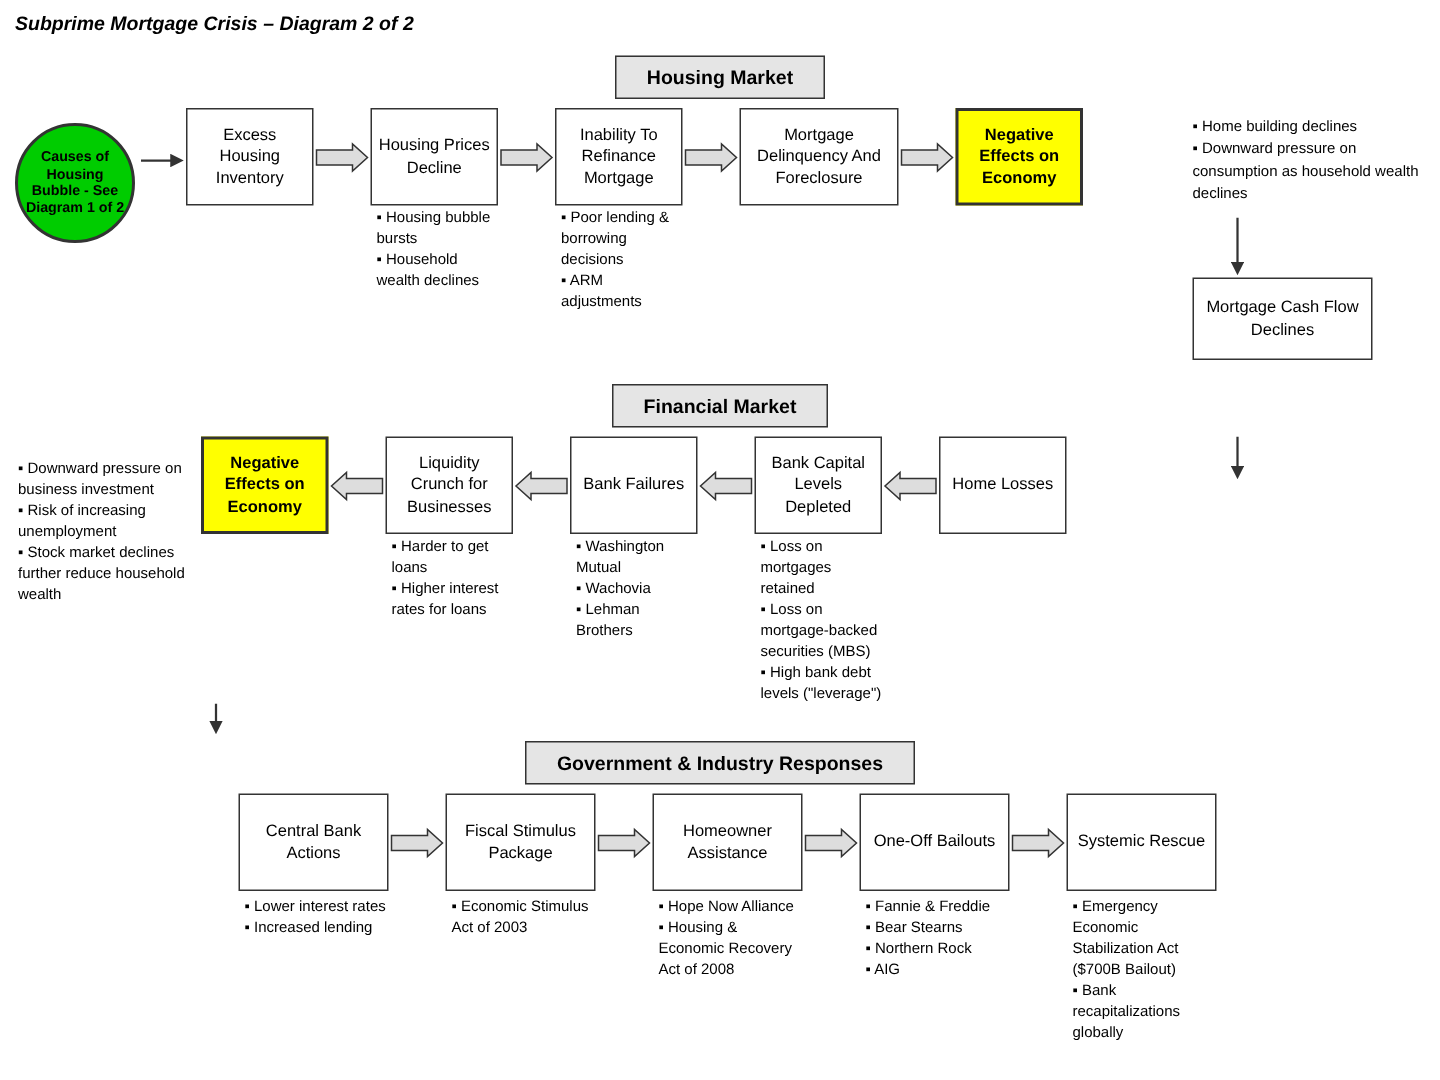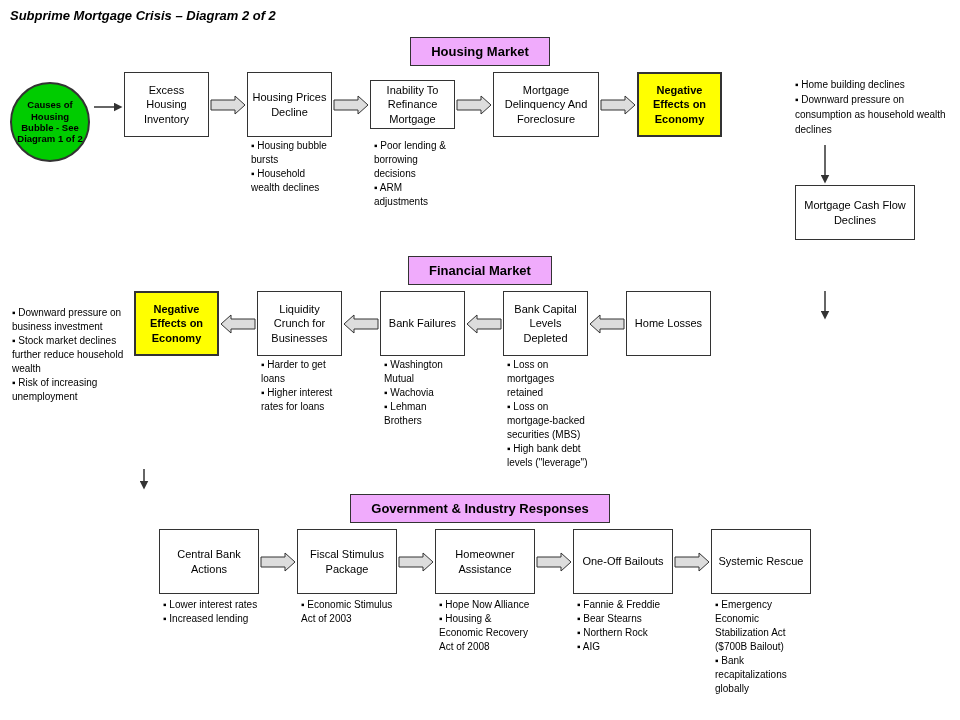--- a/index.html
+++ b/index.html
@@ -19,21 +19,21 @@
       padding: 8px 10px;
     }
     .diagram-container {
       position: relative;
       width: 960px;
       padding: 0 10px;
     }
     
     .section-header {
       display: inline-block;
-      background: #f0abfc;
+      background: #e5e5e5;
       color: #000;
       font-weight: bold;
       font-size: 13px;
       padding: 6px 20px;
       border: 1px solid #333;
       text-align: center;
     }
     .section-header-row {
       text-align: center;
       margin: 6px 0;
@@ -138,21 +138,21 @@
         </svg>
 
         <div class="box" style="width:85px;height:65px;padding:4px;">
           <span>Housing Prices Decline</span>
         </div>
 
         <svg width="38" height="30" style="flex-shrink:0;">
           <polygon points="2,10 26,10 26,6 36,15 26,24 26,20 2,20" fill="#ddd" stroke="#333" stroke-width="1"></polygon>
         </svg>
 
-        <div class="box" style="width:85px;height:49px;padding:4px;">
+        <div class="box" style="width:85px;height:65px;padding:4px;">
           <span>Inability To Refinance Mortgage</span>
         </div>
 
         <svg width="38" height="30" style="flex-shrink:0;">
           <polygon points="2,10 26,10 26,6 36,15 26,24 26,20 2,20" fill="#ddd" stroke="#333" stroke-width="1"></polygon>
         </svg>
 
         <div class="box" style="width:106px;height:65px;padding:4px;">
           <span>Mortgage Delinquency And Foreclosure</span>
         </div>
@@ -217,22 +217,22 @@
 
   <div class="section-header-row" style="margin-top:16px;">
     <span class="section-header">Financial Market</span>
   </div>
 
   <div style="display:flex; align-items:flex-start; margin-top:4px;">
 
     <div class="note-cell" style="width:120px; margin-right:4px; margin-top:15px;">
       <ul>
         <li>Downward pressure on business investment</li>
+        <li>Risk of increasing unemployment</li>
         <li>Stock market declines further reduce household wealth</li>
-        <li>Risk of increasing unemployment</li>
       </ul>
     </div>
 
     <div style="display:flex; flex-direction:column; flex:1;">
       <div style="display:flex; align-items:center;">
 
         <div class="box box-yellow" style="width:85px;height:65px;padding:4px;font-weight:bold;">
           <span>Negative Effects on Economy</span>
         </div>
 

